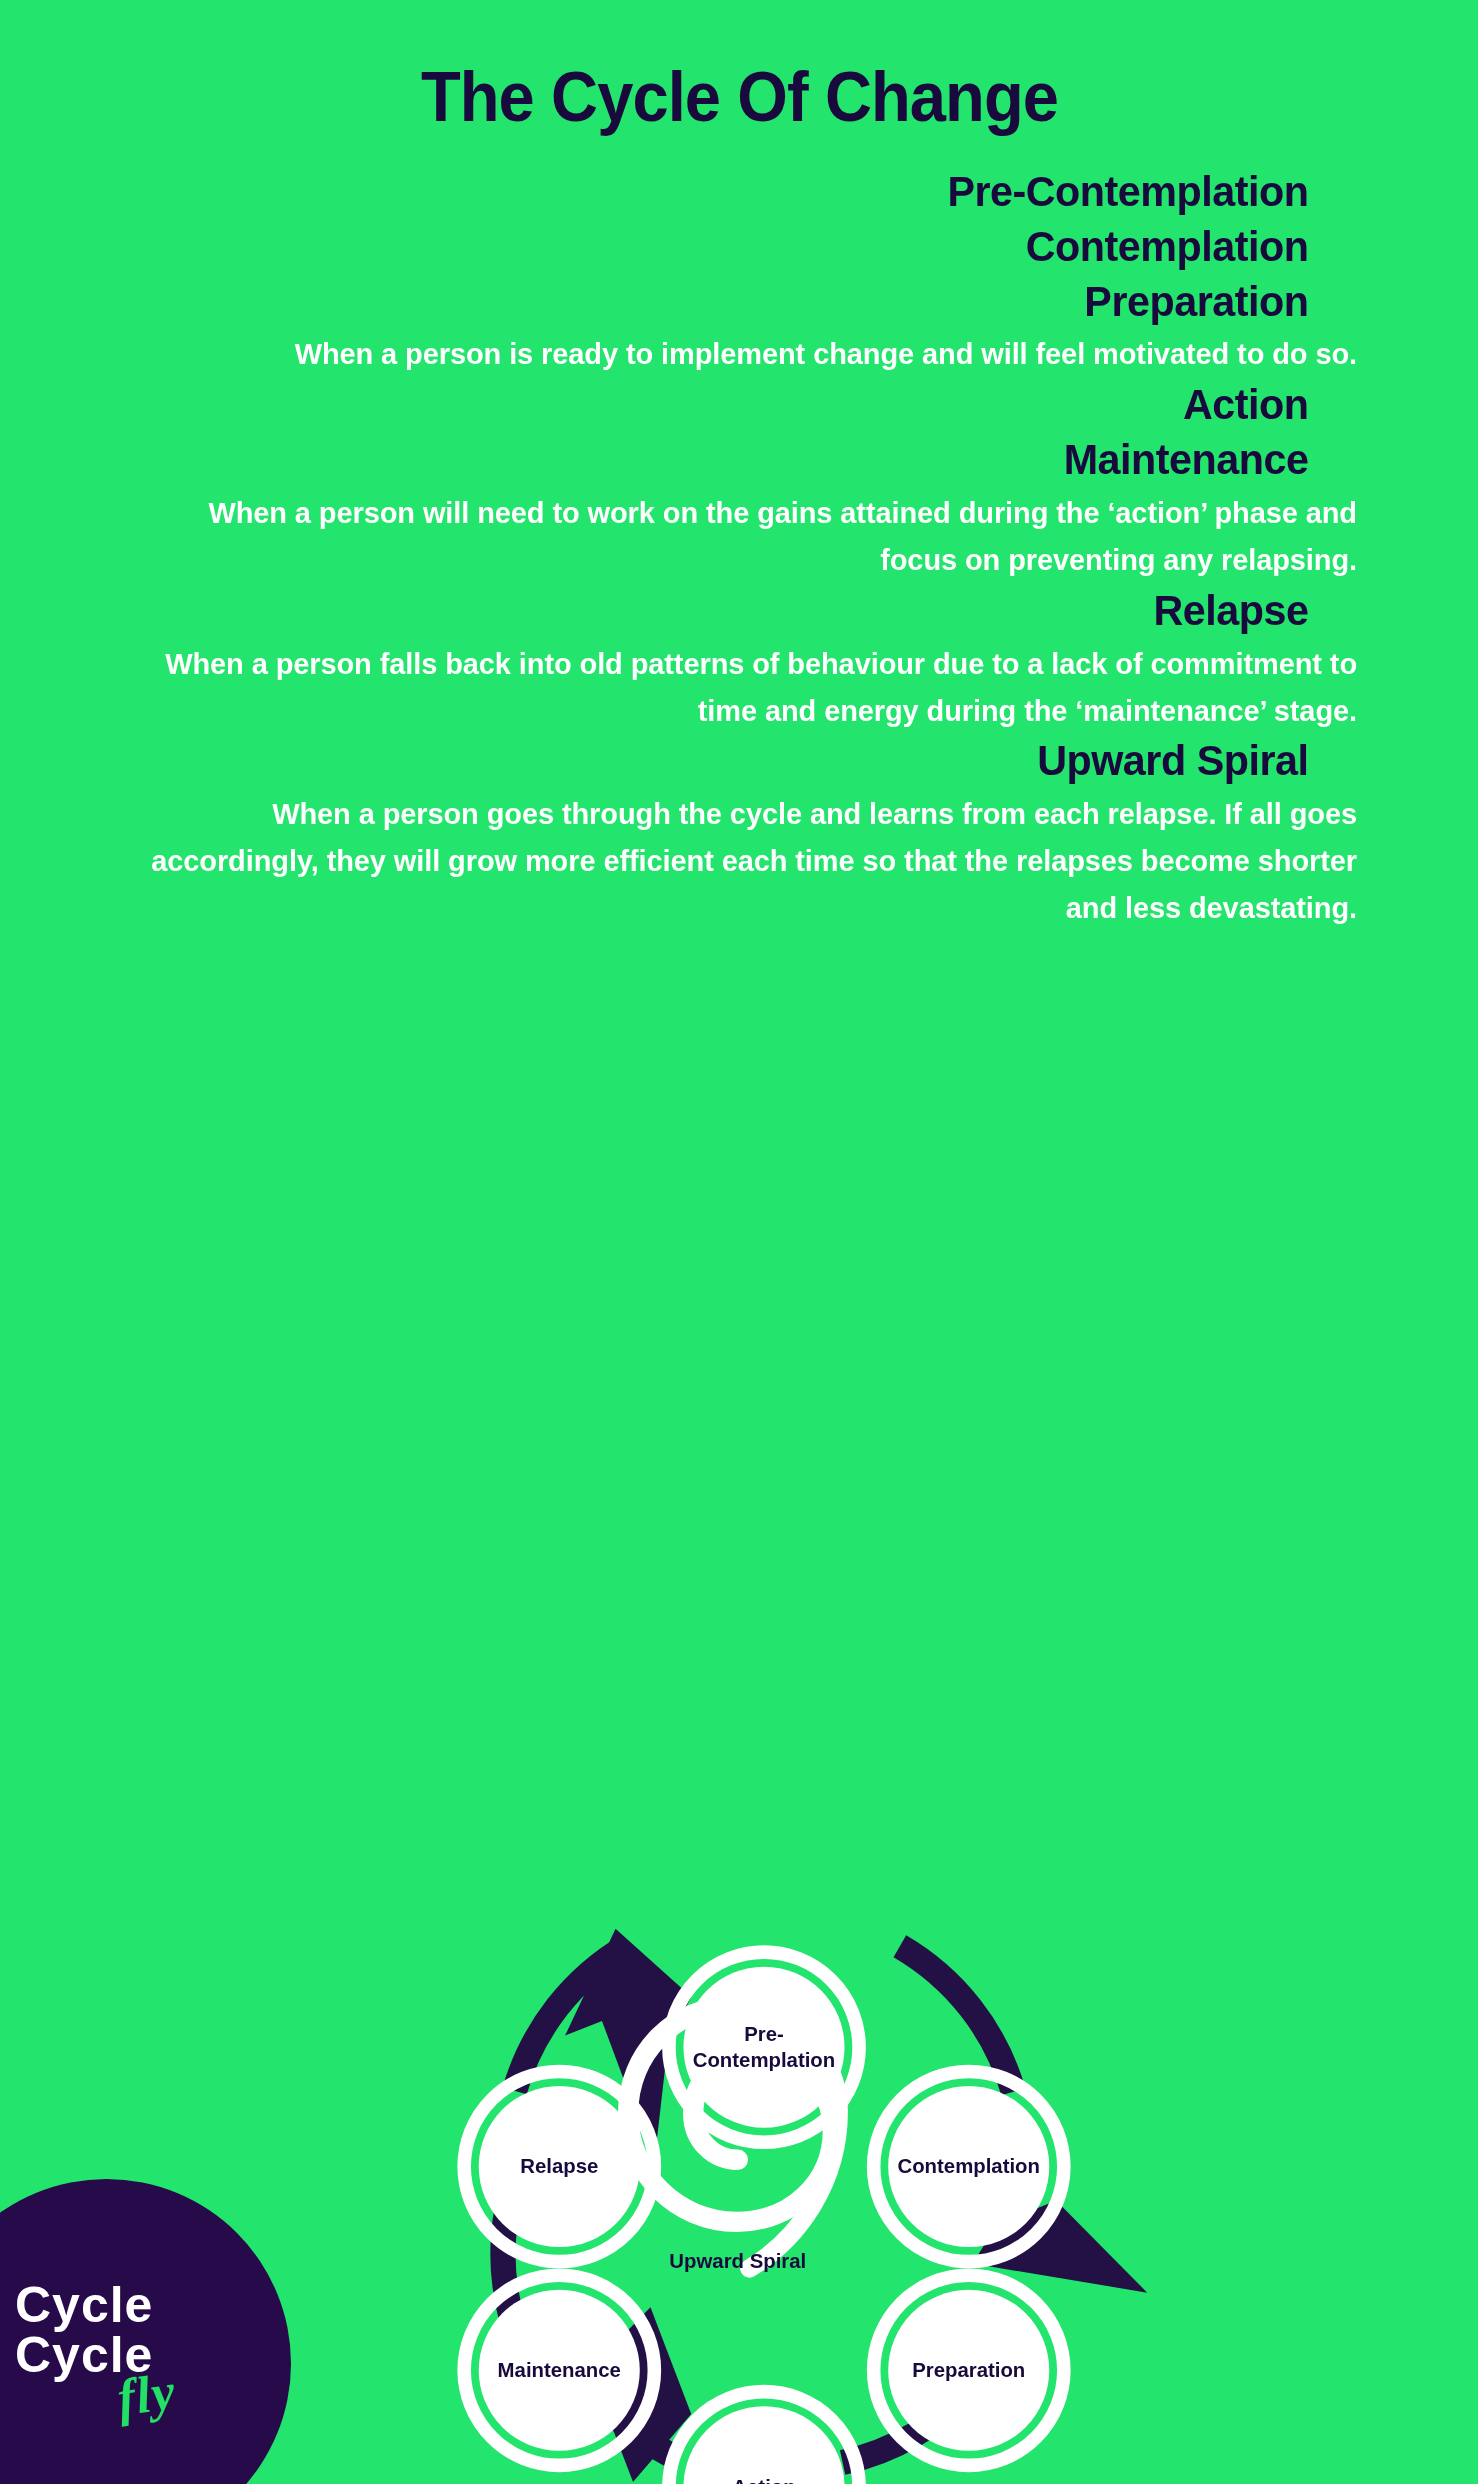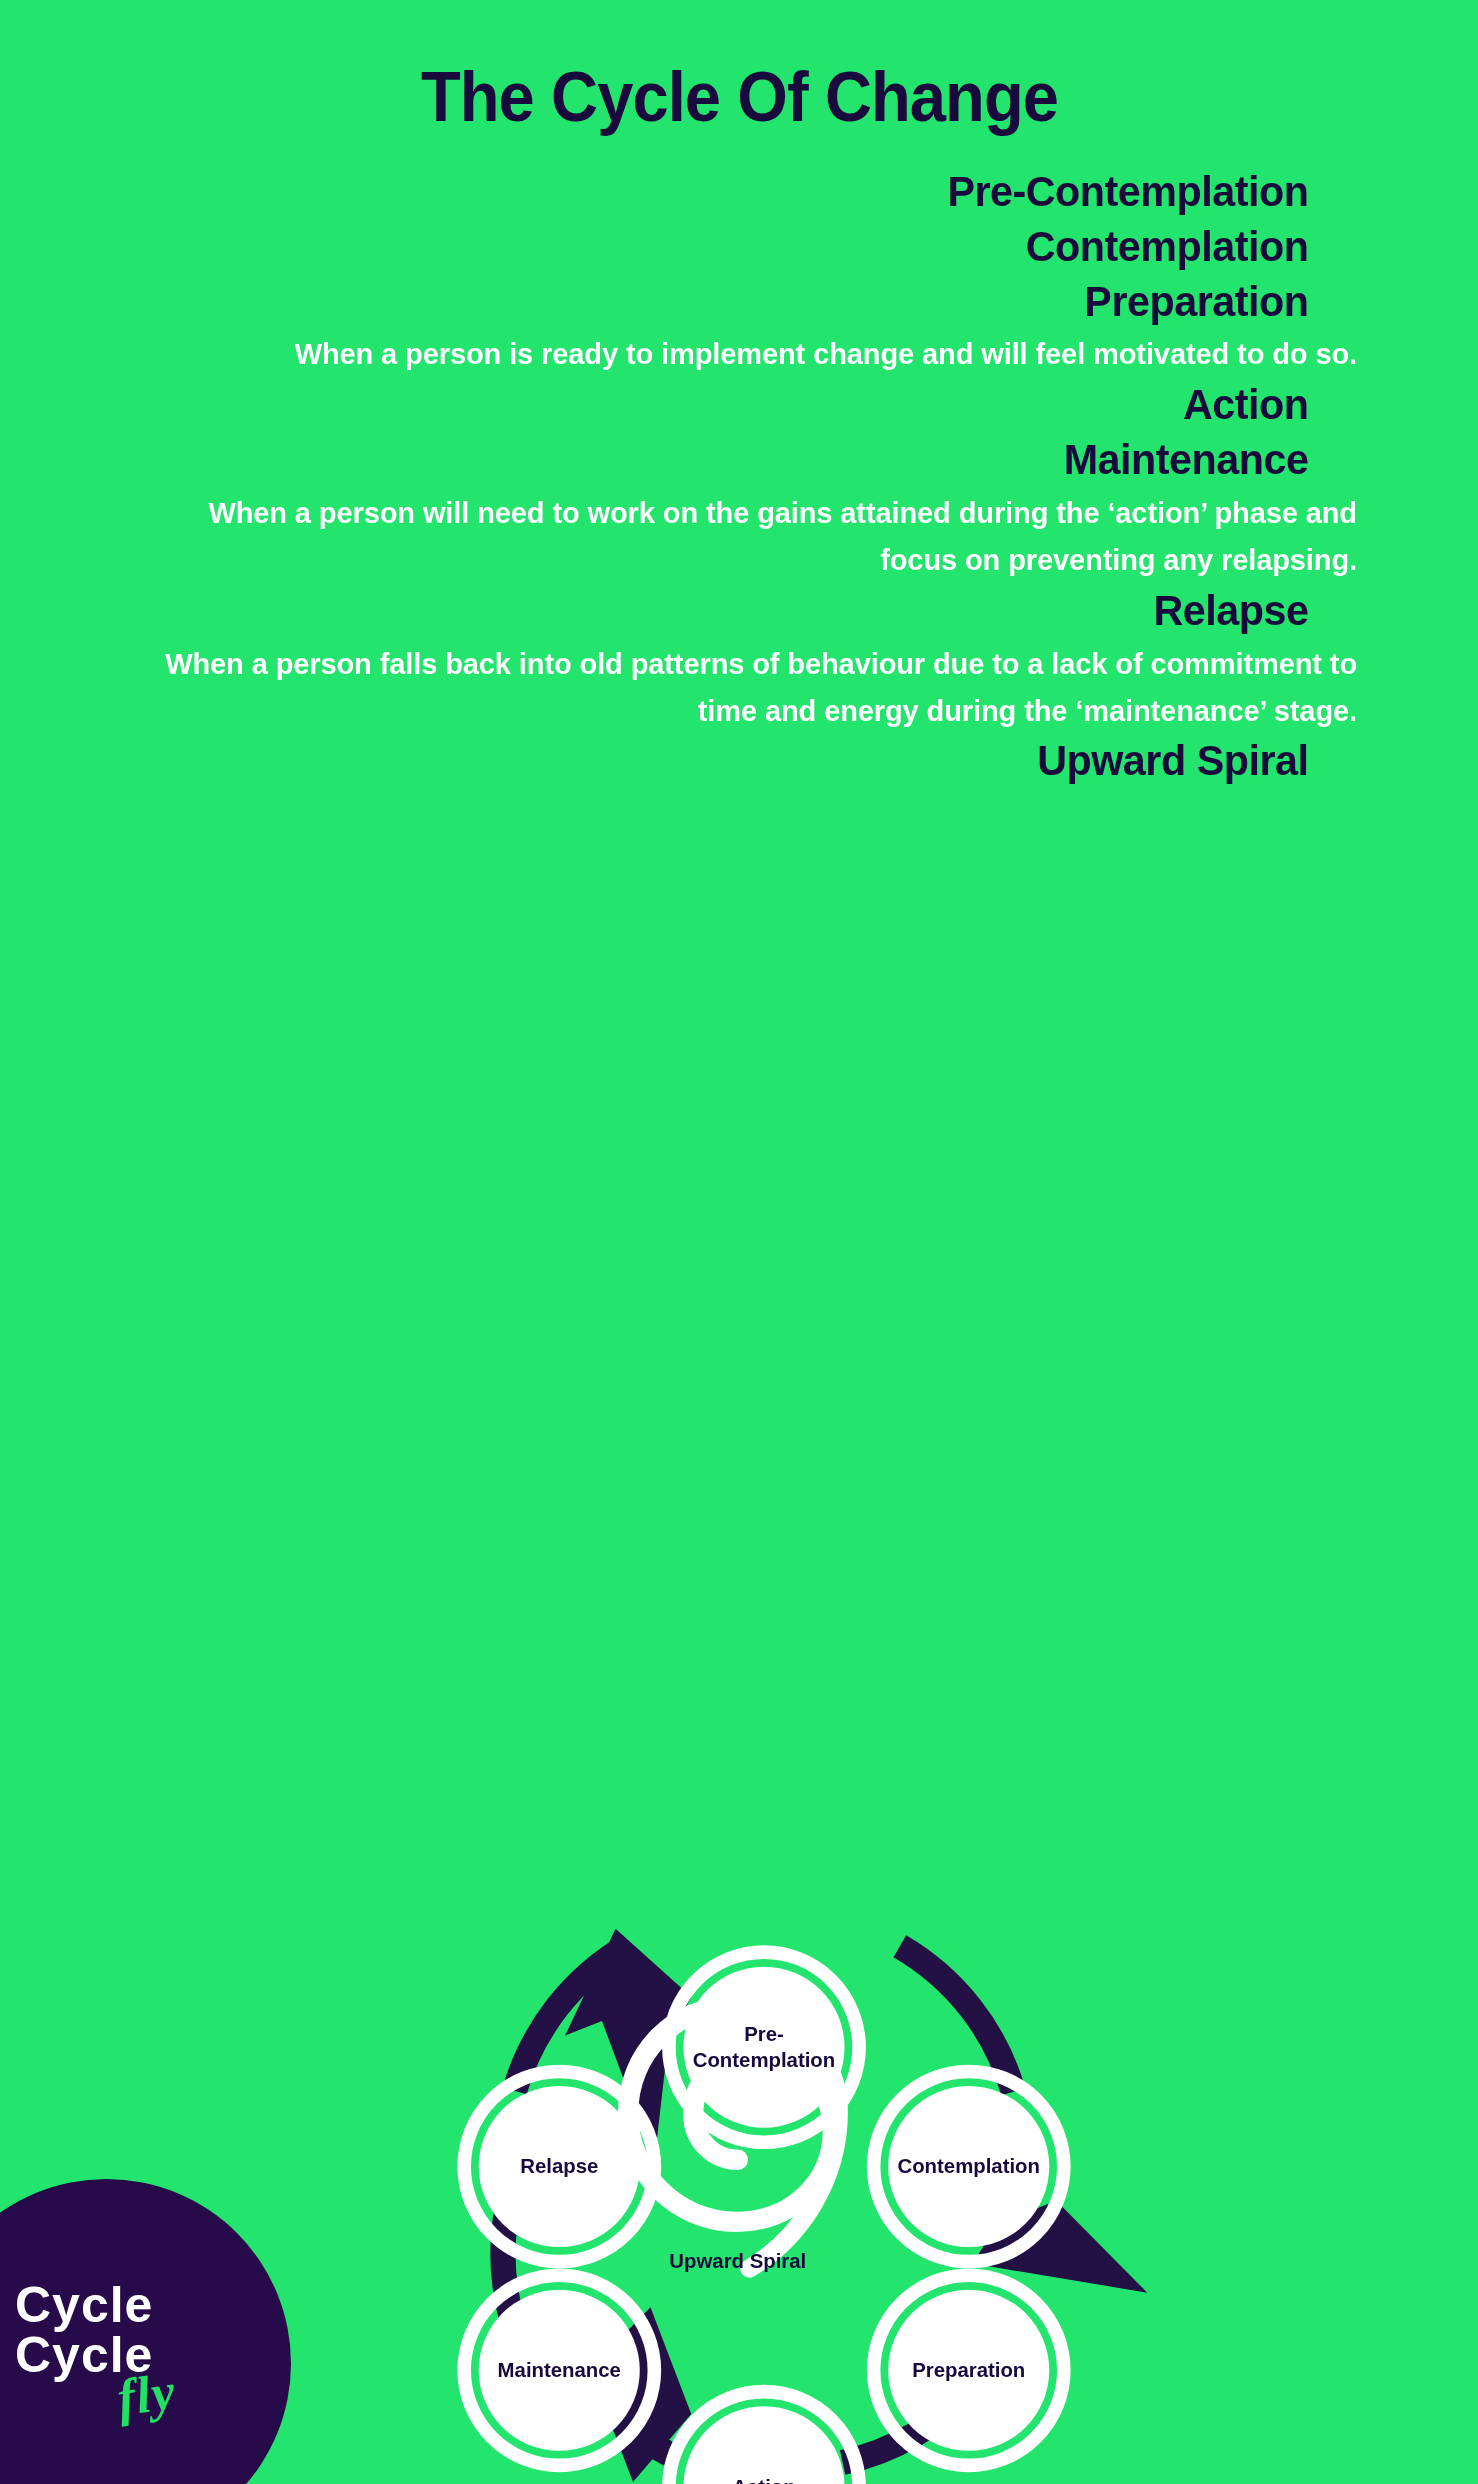--- a/index.html
+++ b/index.html
@@ -154,20 +154,21 @@
       <div class="stage-body">When a person will need to work on the gains attained during the ‘action’ phase and focus on preventing any relapsing.</div>
     </div>
 
     <div class="stage-block">
       <div class="stage-head">Relapse</div>
       <div class="stage-body">When a person falls back into old patterns of behaviour due to a lack of commitment to time and energy during the ‘maintenance’ stage.</div>
     </div>
 
     <div class="stage-block">
       <div class="stage-head">Upward Spiral</div>
+      <div class="stage-body">When a person goes through the cycle and learns from each relapse. If all goes accordingly, they will grow more efficient each time so that the relapses become shorter and less devastating.</div>
     </div>
 
   </div>
 
   <div class="diagram">
     <svg viewBox="0 0 1010 1022" xmlns="http://www.w3.org/2000/svg">
 
       <g>
 
         <path d="M 248 617 A 255 255 0 0 1 365 467" stroke="#231145" stroke-width="26" fill="none" stroke-linecap="butt"></path>

